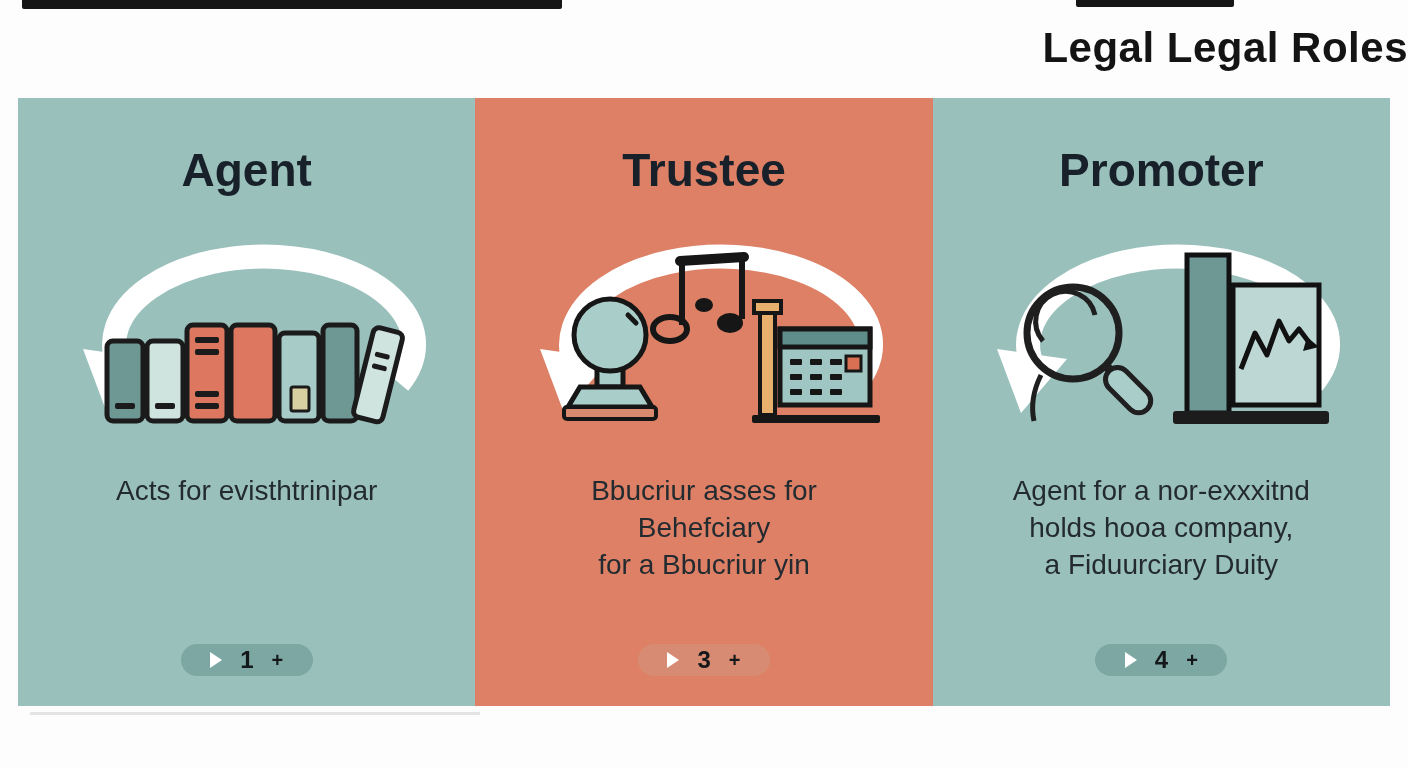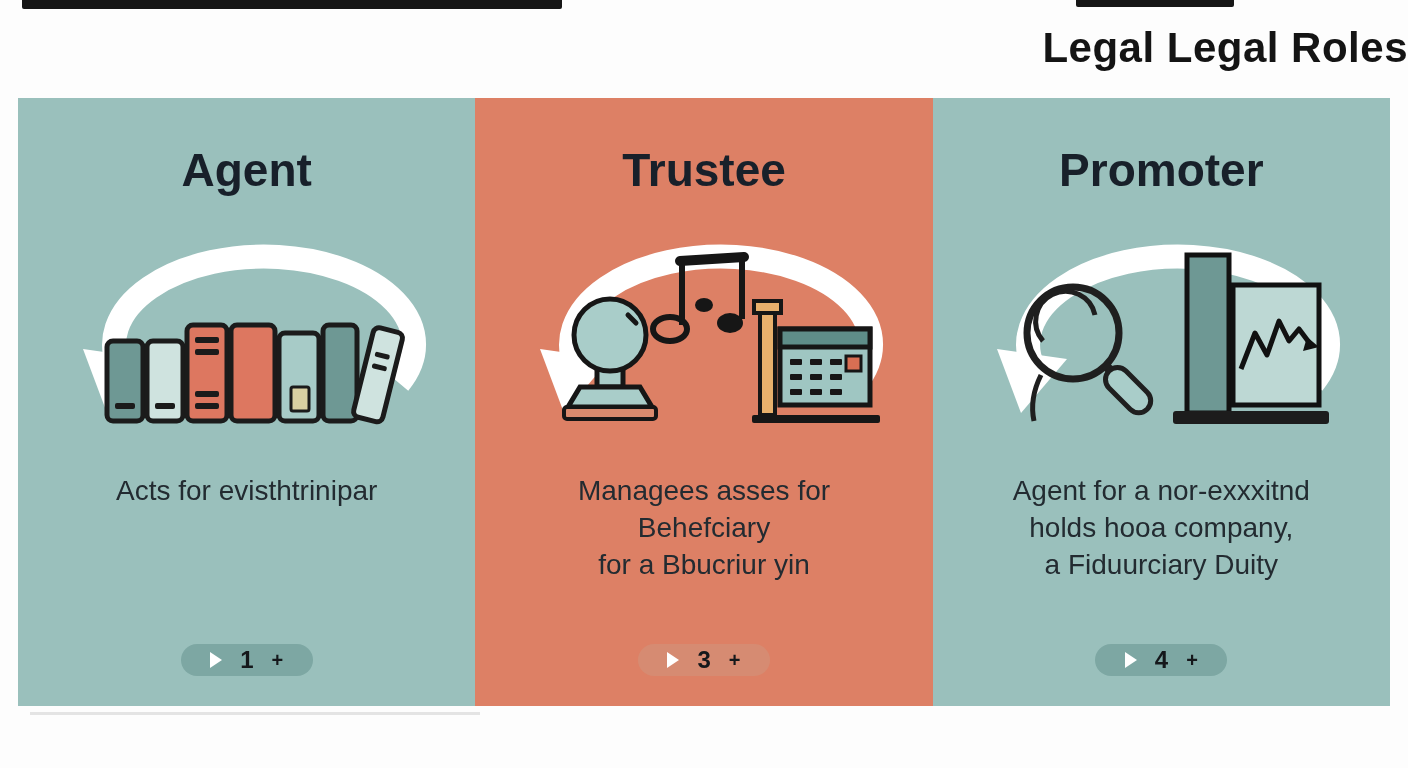--- a/index.html
+++ b/index.html
@@ -170,21 +170,21 @@
                 <rect x="286" y="164" width="12" height="6" rx="1"></rect>
                 <rect x="306" y="164" width="12" height="6" rx="1"></rect>
             </g>
             <rect x="322" y="131" width="15" height="15" fill="#d96f53" stroke-width="3"></rect>
             <rect x="228" y="190" width="128" height="8" rx="2" fill="#161616" stroke="none"></rect>
           </g>
         </svg>
       </div>
 
       <div class="panel-desc">
-        <span>Managees asses for</span>
+        <span>Bbucriur asses for</span>
         <span>Behefciary</span>
         <span>for a Bbucriur yin</span>
       </div>
 
       <div class="pager">
         <div class="pager-play"></div>
         <div class="pager-number">3</div>
         <div class="pager-plus">+</div>
       </div>
     </div>

